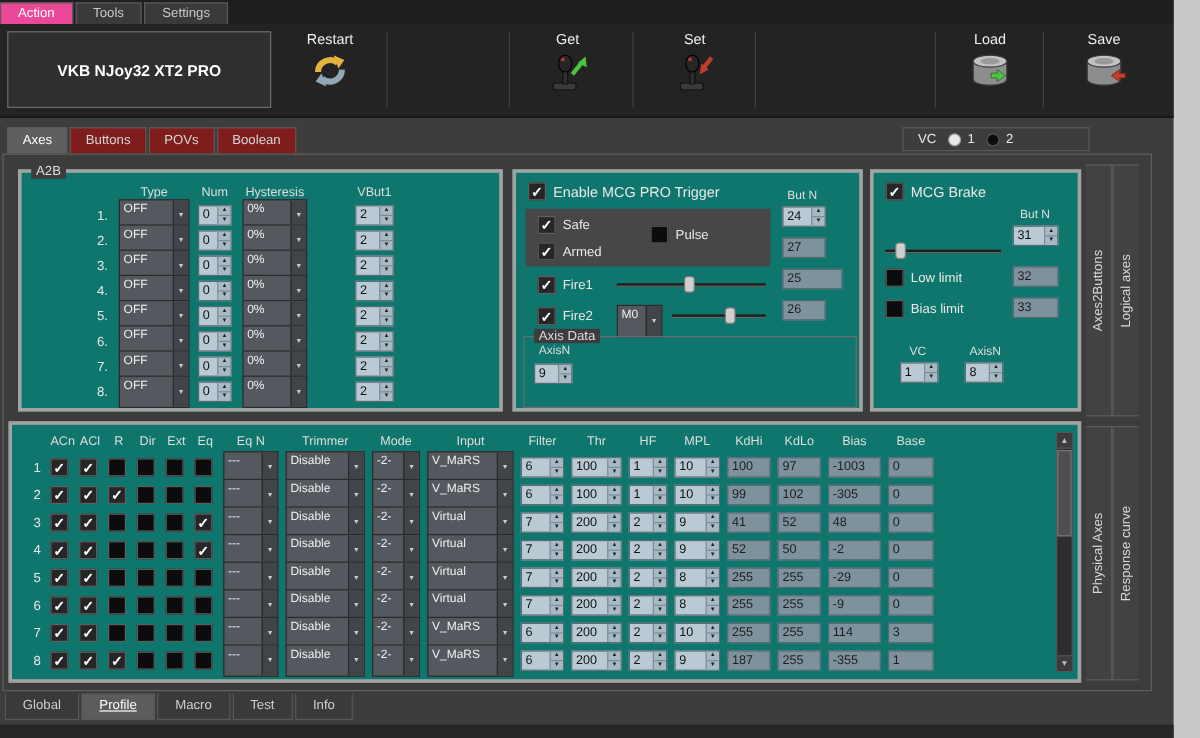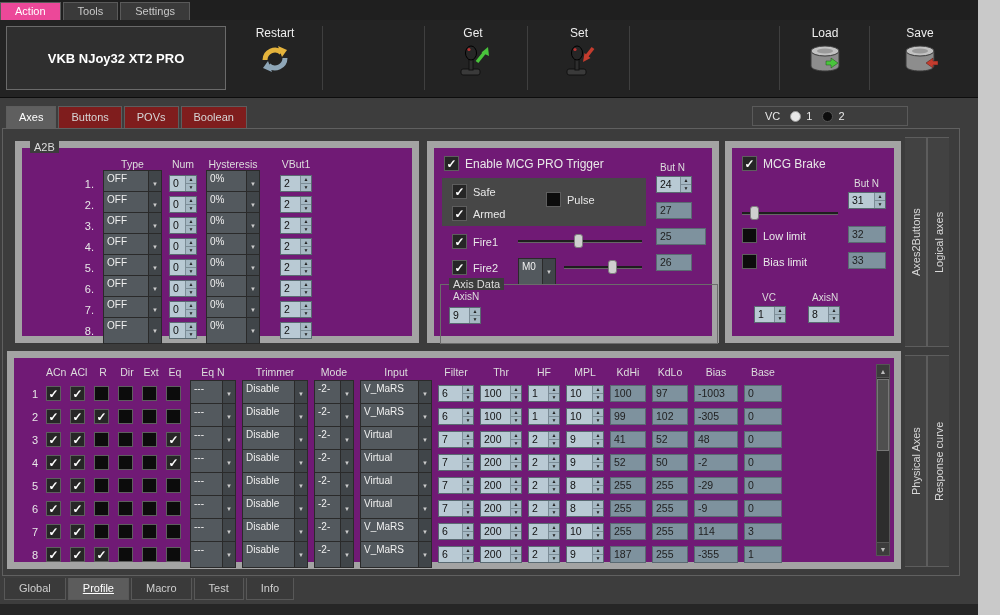--- a/index.html
+++ b/index.html
@@ -30,21 +30,21 @@
   .ptab.sel { background:#5f5f5f; color:#fff; }
   .vcbox { position:absolute; left:752px; top:2px; width:156px; height:20px; border:1px solid #5a5a5a; background:#3d3d3d; display:flex; align-items:center; gap:10px; padding:0 12px; }
   .vcbox .lbl { font-size:11px; }
   .radio { width:11px; height:11px; border-radius:50%; background:#0d0d0d; border:1px solid #555; display:inline-block; }
   .radio.sel { background:#e8e8e8; border:1px solid #999; }
   .radio-item { display:flex; align-items:center; gap:5px; }
 
   
   .page { position:absolute; left:2px; top:128px; width:958px; height:448px; background:#3c3c3c; border:1px solid #606060; }
 
-  .panel { position:absolute; background:#701a75; border:7px solid #a3a3a3; }
+  .panel { position:absolute; background:#0f766e; border:3px solid #a3a3a3; }
   .gtitle { position:absolute; top:-7px; left:8px; background:#3c3c3c; padding:0 4px; color:#ddd; font-size:11px; }
   .lbl { color:#e8e8e8; font-size:11px; white-space:nowrap; }
   .smalllbl { color:#ddd; font-size:10px; white-space:nowrap; }
 
   
   .combo { display:inline-flex; height:27px; background:#53595e; border:1px solid #2a2a2a; align-items:stretch; overflow:hidden; }
   .combo .cv { flex:1; color:#f0f0f0; font-size:10px; line-height:15px; padding-left:3px; overflow:hidden; white-space:nowrap; }
   .combo .ca { width:13px; background:#404549; border-left:1px solid #2a2a2a; color:#ccc; font-size:6px; display:flex; align-items:center; justify-content:center; }
   .spin { display:inline-flex; height:17px; background:#b9cad4; border:1px solid #5a6a72; align-items:stretch; overflow:hidden; }
   .spin .sv { flex:1; color:#111; font-size:10.5px; line-height:15px; padding-left:3px; white-space:nowrap; }
@@ -61,21 +61,21 @@
 
   
   #a2b-panel { left:12px; top:12px; width:404px; height:202px; }
   .a2b-head { display:flex; margin-top:10px; padding-left:42px; }
   .a2b-head span { color:#ddd; font-size:10.5px; text-align:center; white-space:nowrap; }
   .a2b-row { display:flex; align-items:center; height:21px; padding-left:42px; }
   .a2b-num { width:30px; text-align:right; margin-right:9px; }
   .hnum { width:30px; margin-right:9px; }
   .a2b-type,.htype { width:59px; margin-right:7px; }
   .a2b-numspin,.hnumspin { width:28px; margin-right:9px; }
-  .a2b-hyst,.hhyst { width:54px; margin-right:20px; }
+  .a2b-hyst,.hhyst { width:54px; margin-right:40px; }
   .a2b-vbut,.hvbut { width:32px; }
   #a2b-rows { margin-top:3px; }
 
   
   #mcg-panel { left:424px; top:12px; width:292px; height:202px; }
   .mcg-inner { position:absolute; left:8px; top:30px; width:204px; height:48px; background:#474747; }
   #axisdata-group { position:absolute; left:6px; top:136px; width:278px; height:60px; border:1px solid #6b6b6b; }
 
   
   #brake-panel { left:722px; top:12px; width:176px; height:202px; }

